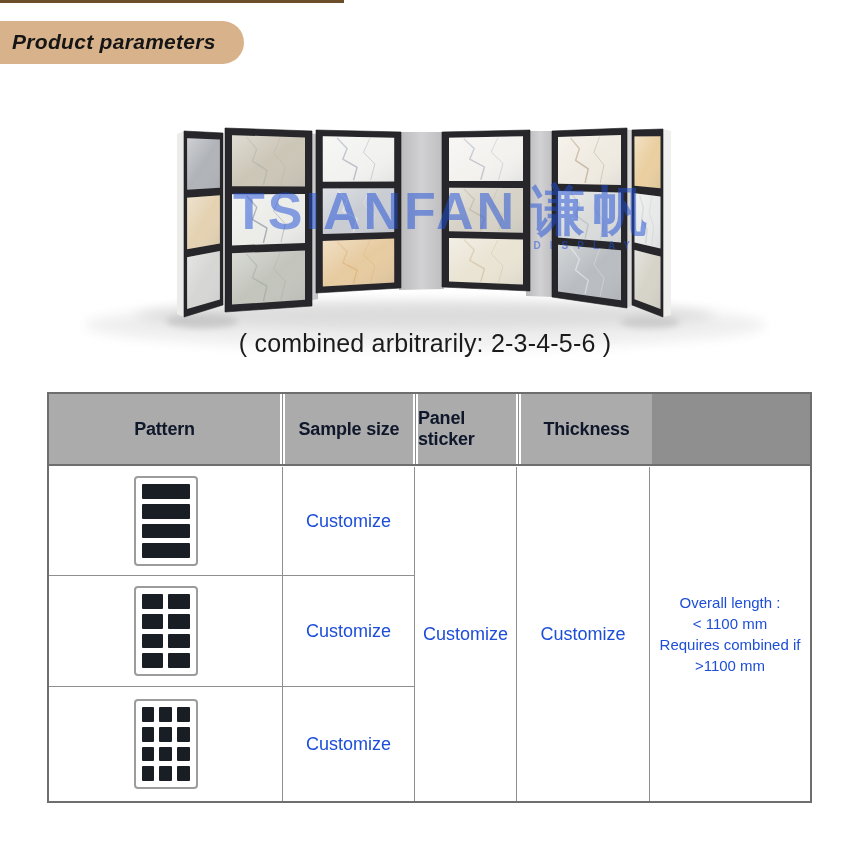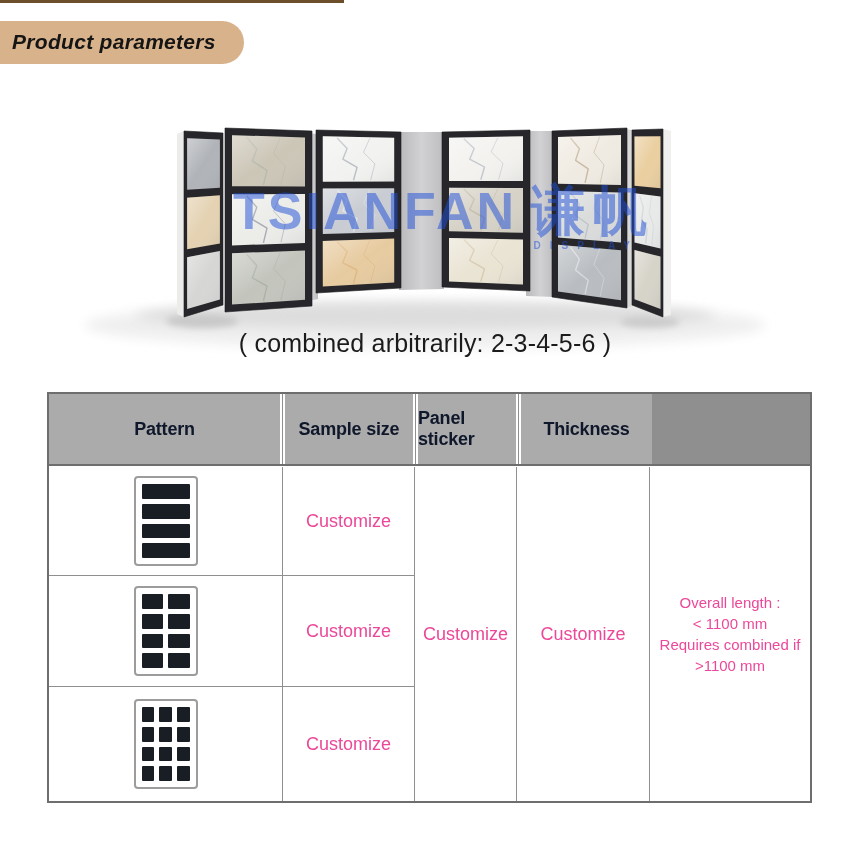--- a/index.html
+++ b/index.html
@@ -49,21 +49,21 @@
     border-left:2px solid #fff;border-right:2px solid #fff;
   }
   .th:first-child{border-left:none;}
   .th:last-child{border-right:none;}
   .tbody{
     display:grid;grid-template-columns:233px 132px 102px 133px 1fr;
     grid-template-rows:109px 111px 1fr;height:334px;margin-top:1px;
   }
   .td{
     display:flex;align-items:center;justify-content:center;
-    font-size:18px;color:#ec4899;text-align:center;background:#fff;
+    font-size:18px;color:#1d4ed8;text-align:center;background:#fff;
   }
   .lb{border-left:1px solid var(--grid);}
   .hb{border-bottom:1px solid var(--grid);}
   .book{flex-direction:column;font-size:15px;line-height:21px;}
   
   .pic{
     width:64px;height:90px;background:#fff;border:2px solid #9c9c9c;border-radius:4px;
     padding:6px;display:grid;gap:5px;grid-auto-rows:1fr;
   }
   .pcell{background:var(--icon);border-radius:1px;}

